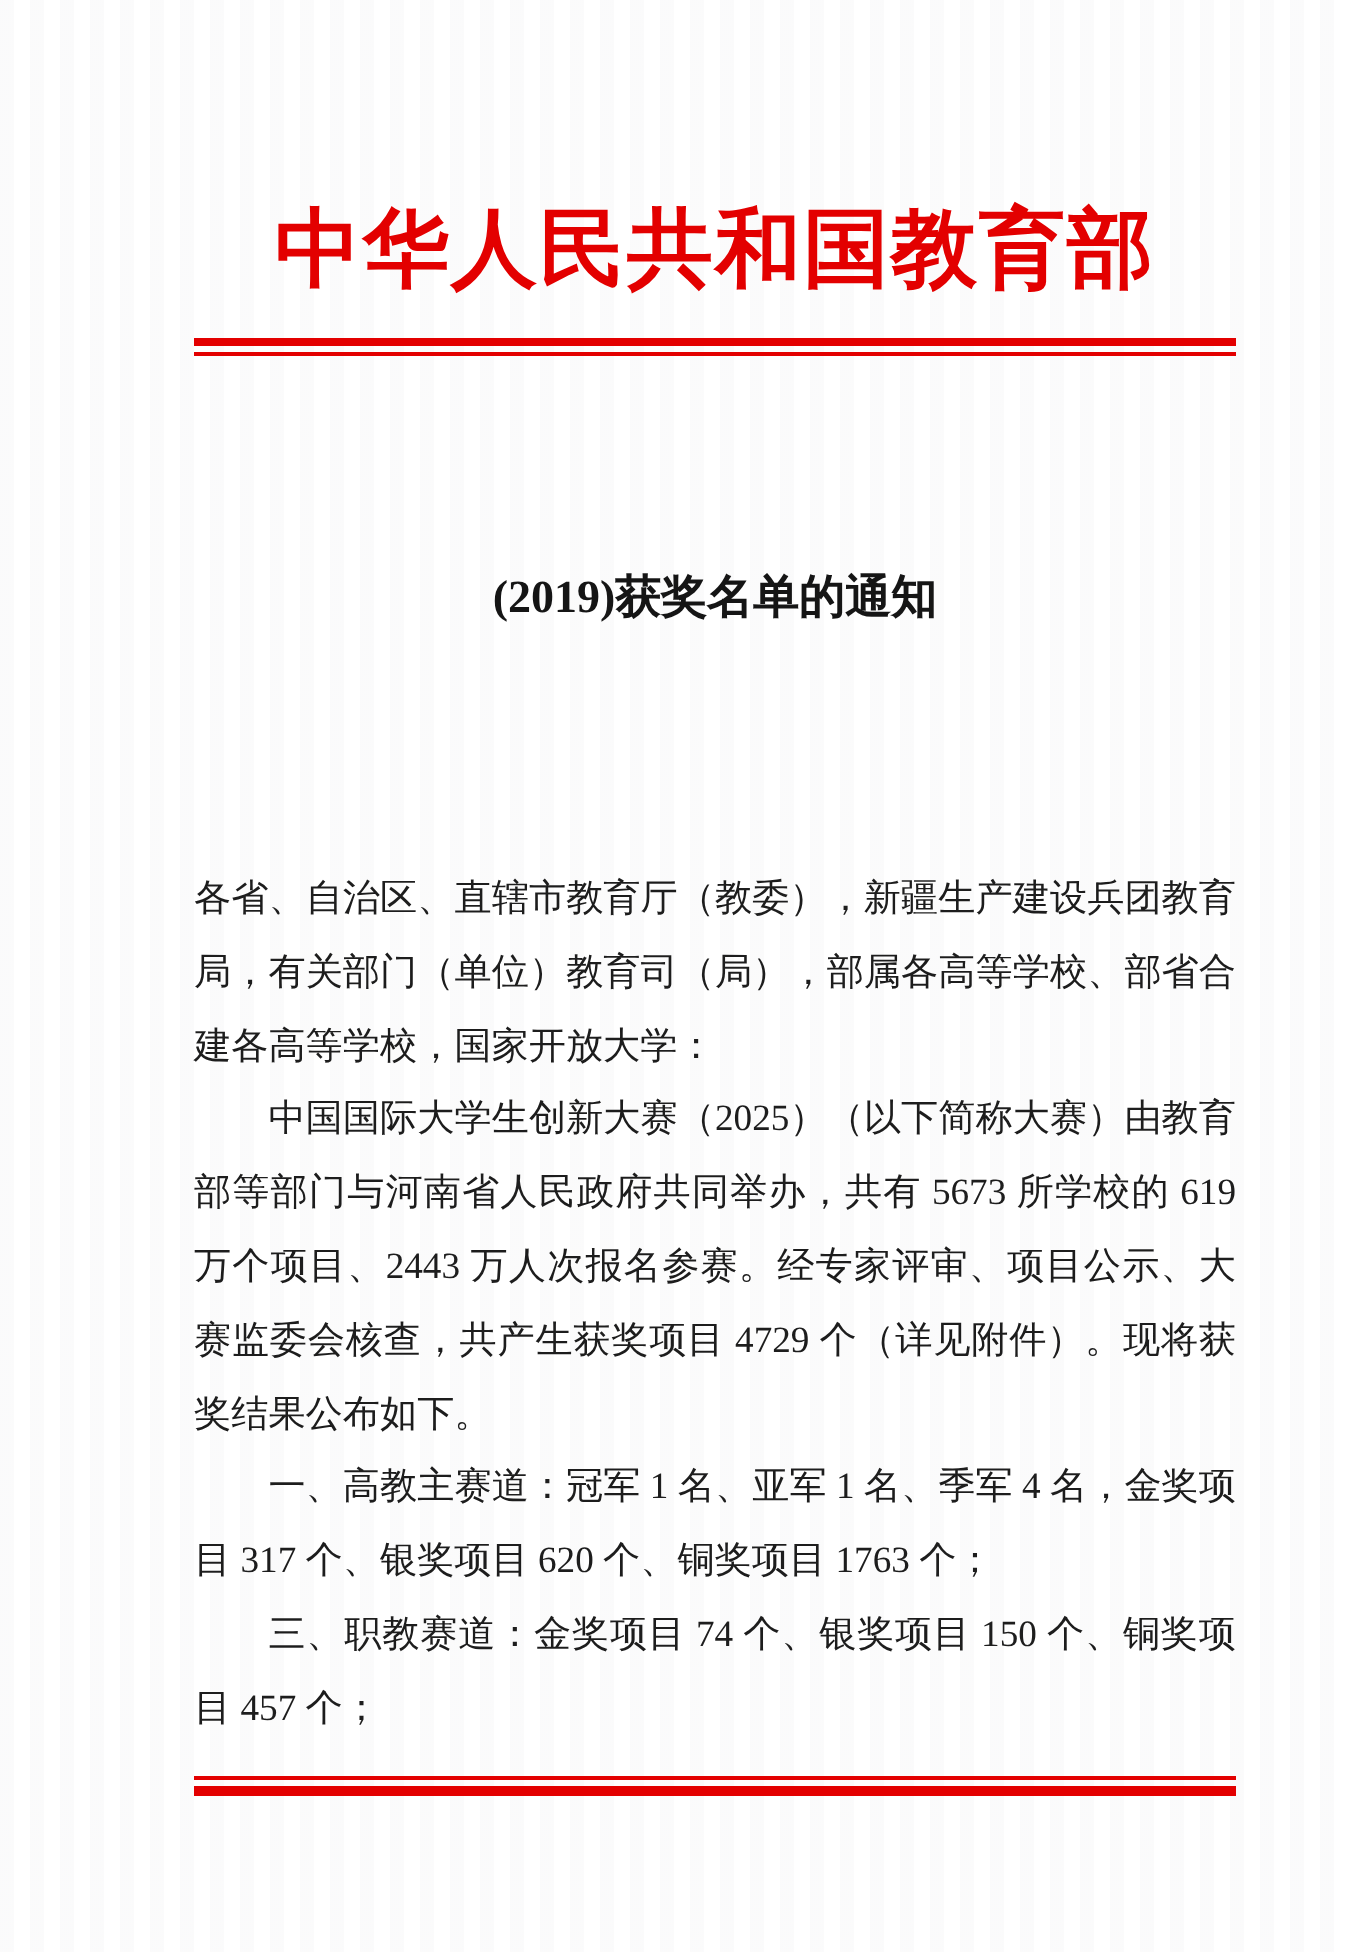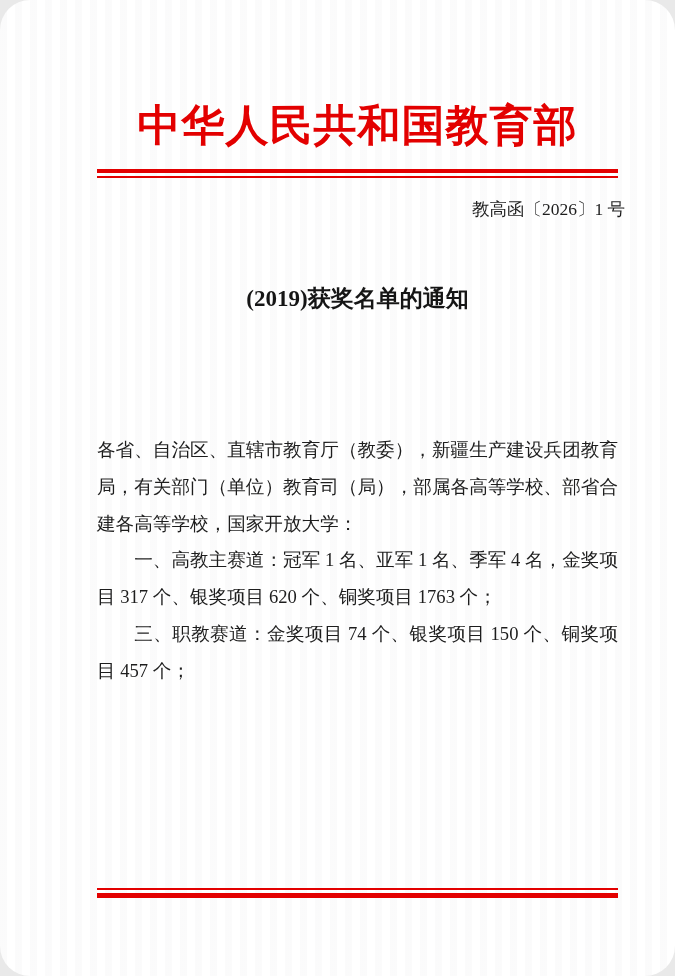--- a/index.html
+++ b/index.html
@@ -12,21 +12,20 @@
     width: 675px;
     height: 976px;
     margin: 0 auto;
     background: #ffffff;
     background-image: repeating-linear-gradient(
       90deg,
       rgba(120,120,130,0.03) 0px, rgba(120,120,130,0.03) 7px,
       rgba(255,255,255,0) 7px, rgba(255,255,255,0) 15px);
     overflow: hidden;
     font-family: "Liberation Serif", "DejaVu Serif", serif;
-    border-radius: 30px;
   }
   .letterhead {
     position: absolute;
     top: 98px;
     left: 97px;
     width: 521px;
     text-align: center;
     font-size: 43px;
     line-height: 1.3;
     font-weight: 700;
@@ -94,27 +93,27 @@
 </style>
 </head>
 <body>
 
 <div class="page">
 
   <div class="letterhead">中华人民共和国教育部</div>
 
   <div class="rule-top"></div>
 
-  <div class="doc-number">教高函〔2026〕1 号</div>
 
   <div class="doc-title">
     <div>(2019)获奖名单的通知</div>
   </div>
 
   <div class="body-text">
     <p class="para">各省、自治区、直辖市教育厅（教委），新疆生产建设兵团教育局，有关部门（单位）教育司（局），部属各高等学校、部省合建各高等学校，国家开放大学：</p>
+    <p class="para indent">中国国际大学生创新大赛（2025）（以下简称大赛）由教育部等部门与河南省人民政府共同举办，共有 5673 所学校的 619 万个项目、2443 万人次报名参赛。经专家评审、项目公示、大赛监委会核查，共产生获奖项目 4729 个（详见附件）。现将获奖结果公布如下。</p>
     <p class="para indent">一、高教主赛道：冠军 1 名、亚军 1 名、季军 4 名，金奖项目 317 个、银奖项目 620 个、铜奖项目 1763 个；</p>
     <p class="para indent">三、职教赛道：金奖项目 74 个、银奖项目 150 个、铜奖项目 457 个；</p>
   </div>
 
   <div class="rule-bottom"></div>
 
 </div>
 
 </body></html>

